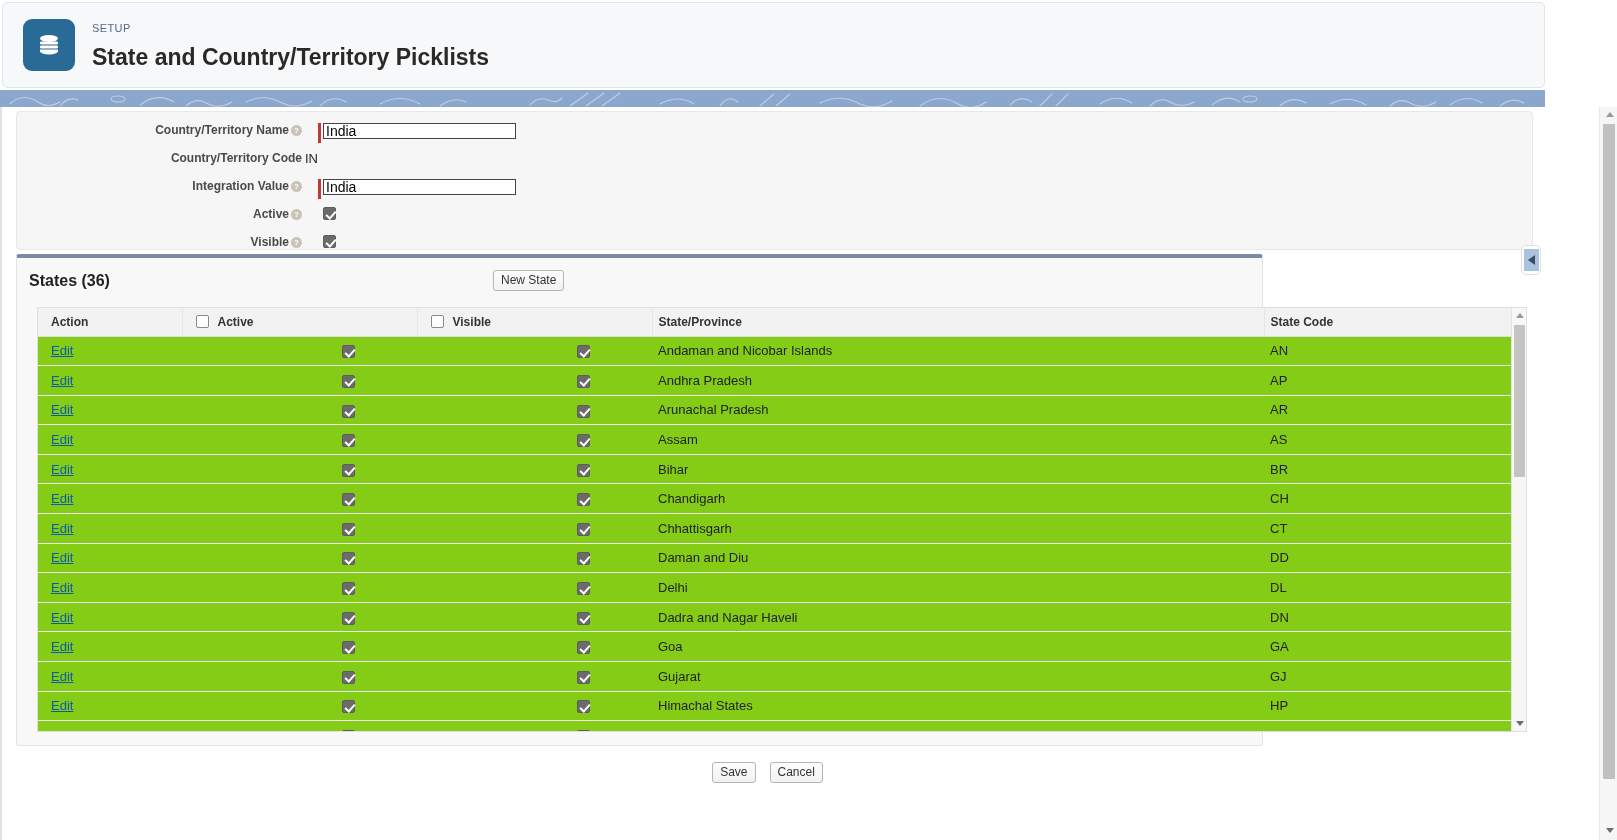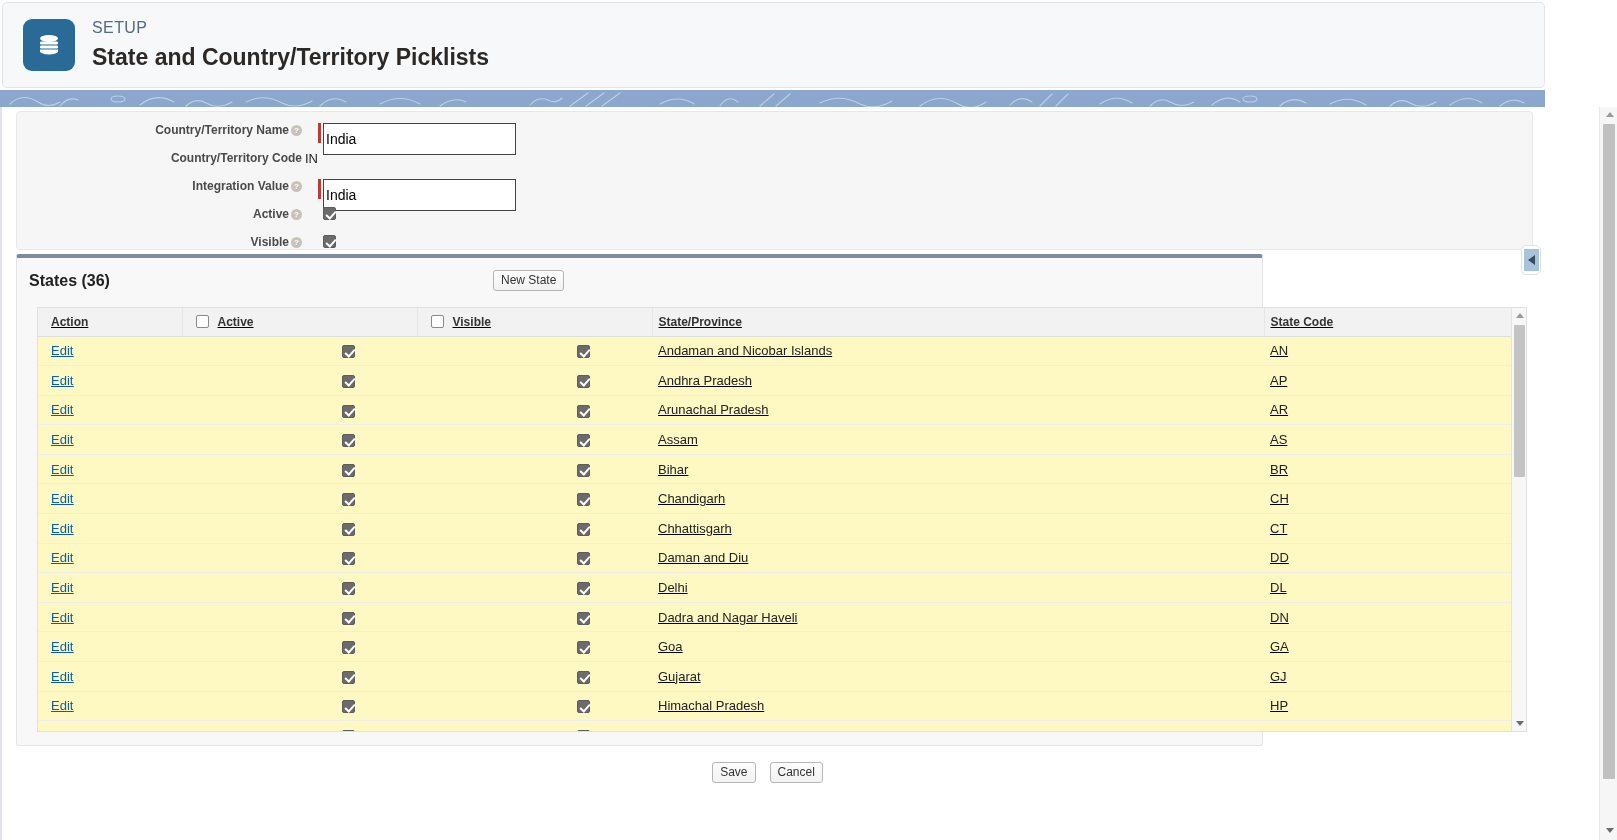--- a/index.html
+++ b/index.html
@@ -24,21 +24,21 @@
   }
   .app-icon {
     width: 52px; height: 52px;
     background: #2a6a96;
     border-radius: 9px;
     display: flex; align-items: center; justify-content: center;
     flex: 0 0 auto;
   }
   .header-text { margin-left: 17px; }
   .eyebrow {
-    font-size: 16px; color: #54698d;
+    font-size: 11px; color: #54698d;
     letter-spacing: .4px; line-height: 14px;
     margin-bottom: 3px;
   }
   .page-title {
     font-size: 23px; font-weight: bold; color: #16325c;
     line-height: 26px; color: #2b2826; margin-top: 9px;
   }
 
   
   .blue-band {
@@ -87,21 +87,21 @@
     vertical-align: 1px;
     margin-left: 2px;
   }
   .req-bar {
     width: 3px; height: 20px;
     background: #c23934;
     margin-left: 13px; margin-right: 2px;
     flex: 0 0 auto;
   }
   .text-input {
-    width: 193px; height: 32px;
+    width: 193px; height: 16px;
     border: 1px solid #444444;
     background: #ffffff;
     font-family: "Liberation Sans", sans-serif;
     font-size: 14px; color: #000;
     padding: 0 2px;
     line-height: 18px;
   }
   .static-val {
     font-size: 13px; color: #222;
   }
@@ -181,24 +181,23 @@
     padding: 2px 7px;
     cursor: pointer;
     line-height: 15px;
   }
   .new-state-btn { position: absolute; left: 476px; }
 
   
   .table-wrap {
     position: absolute; left: 20px; top: 49px;
     width: 1490px; height: 425px;
-    background: #fef9c3;
+    background: #84cc16;
     border: 1px solid #e0e0e0;
     overflow: hidden;
-    text-decoration: underline;
   }
   .tbl { width: 1474px; border-collapse: collapse; table-layout: fixed; }
   .tbl th {
     background: #f2f2f2;
     border-bottom: 1px solid #dddddd;
     border-right: 1px solid #e6e6e6;
     font-size: 12px; font-weight: bold; color: #333;
     text-align: left;
     padding: 0 0 0 13px;
     height: 28px;
@@ -494,21 +493,21 @@
               <td><span class="edit-link">Edit</span></td>
               <td class="cell-cb"><span class="cb checked"></span></td>
               <td class="cell-cb"><span class="cb checked"></span></td>
               <td class="cell-state">Gujarat</td>
               <td class="cell-code">GJ</td>
             </tr>
             <tr>
               <td><span class="edit-link">Edit</span></td>
               <td class="cell-cb"><span class="cb checked"></span></td>
               <td class="cell-cb"><span class="cb checked"></span></td>
-              <td class="cell-state">Himachal Pradesh</td>
+              <td class="cell-state">Himachal States</td>
               <td class="cell-code">HP</td>
             </tr>
             <tr>
               <td></td>
               <td class="cell-cb"><span class="cb checked"></span></td>
               <td class="cell-cb"><span class="cb checked"></span></td>
               <td></td>
               <td></td>
             </tr>
           </tbody>

